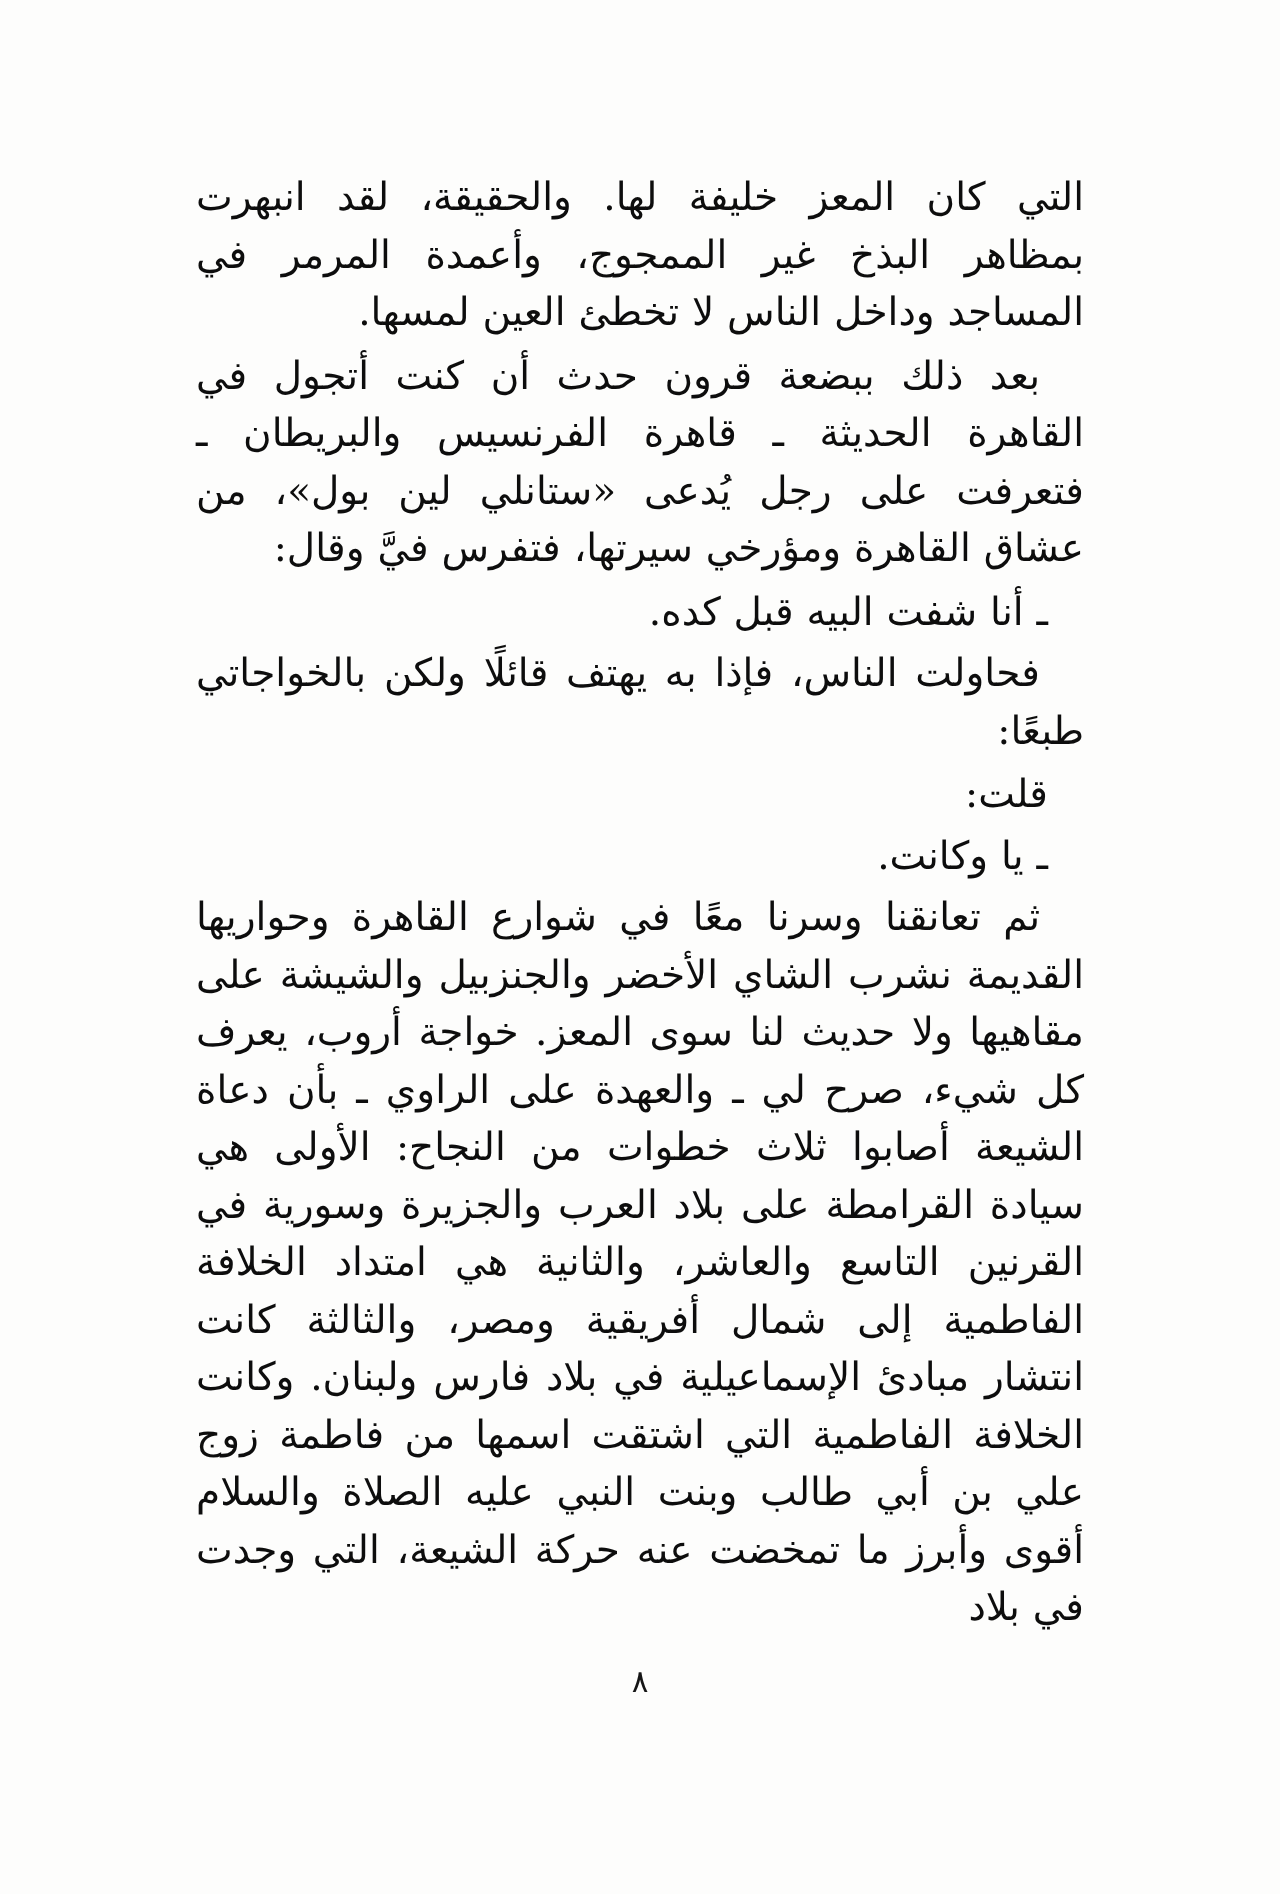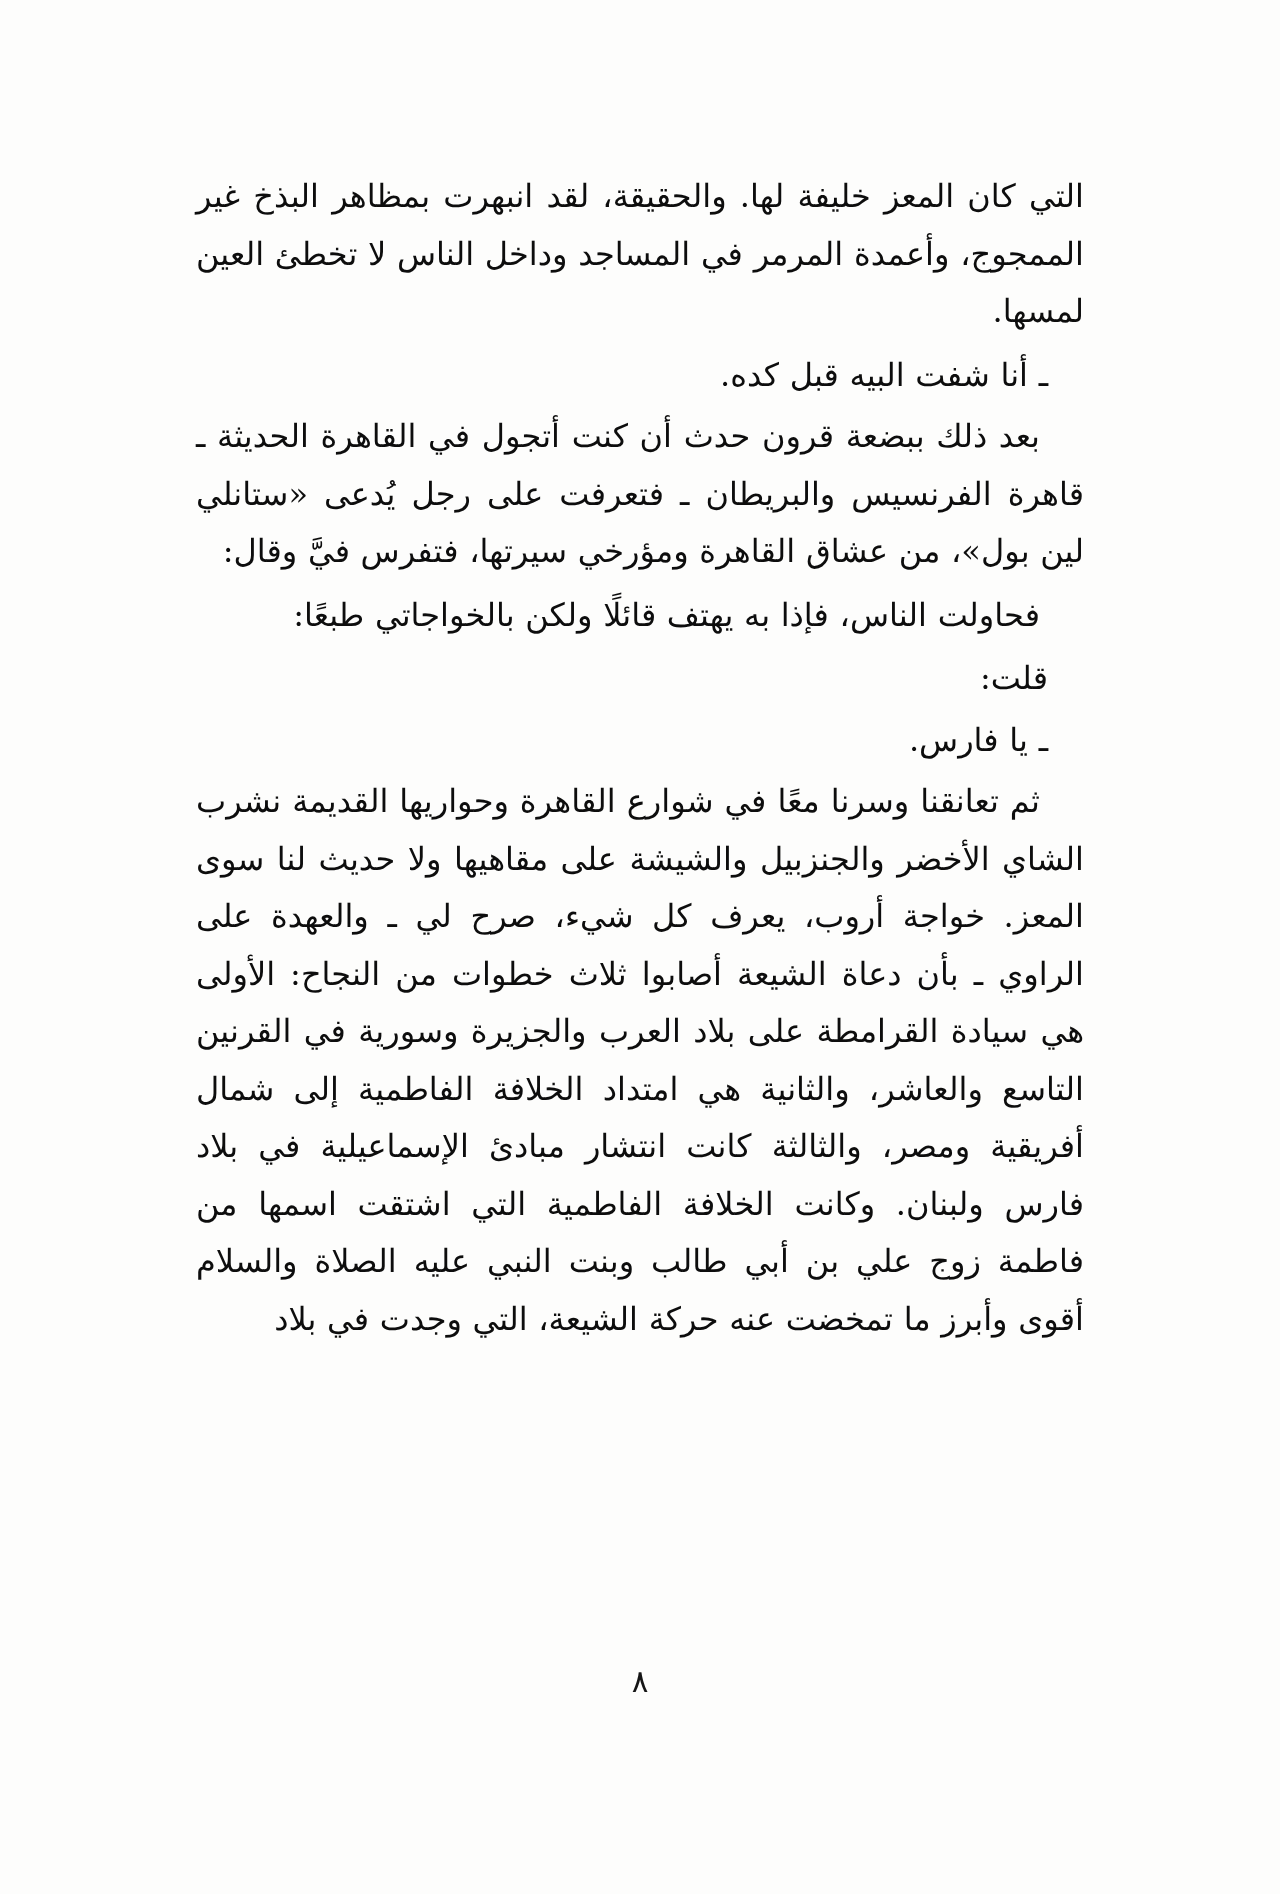--- a/index.html
+++ b/index.html
@@ -20,21 +20,21 @@
     position: absolute;
     top: 168px;
     right: 196px;
     left: 196px;
     direction: rtl;
     text-align: justify;
     text-justify: inter-word;
   }
   p.para {
     margin: 0 0 6px 0;
-    font-size: 32px;
+    font-size: 39px;
     line-height: 57.5px;
     color: #0d0d0d;
     text-indent: 44px;
     text-align: justify;
     letter-spacing: 0px;
     word-spacing: 0.5px;
     font-weight: 400;
   }
   p.para.no-indent {
     text-indent: 0;
@@ -73,30 +73,30 @@
 </style>
 </head>
 <body>
 
 <div class="page">
 
   <div class="text-block">
 
     <p class="para no-indent">التي كان المعز خليفة لها. والحقيقة، لقد انبهرت بمظاهر البذخ غير الممجوج، وأعمدة المرمر في المساجد وداخل الناس لا تخطئ العين لمسها.</p>
 
+    <p class="para">بعد ذلك ببضعة قرون حدث أن كنت أتجول في القاهرة الحديثة ـ قاهرة الفرنسيس والبريطان ـ فتعرفت على رجل يُدعى «ستانلي لين بول»، من عشاق القاهرة ومؤرخي سيرتها، فتفرس فيَّ وقال:</p>
+
     <p class="para dialogue">ـ أنا شفت البيه قبل كده.</p>
-
-    <p class="para">بعد ذلك ببضعة قرون حدث أن كنت أتجول في القاهرة الحديثة ـ قاهرة الفرنسيس والبريطان ـ فتعرفت على رجل يُدعى «ستانلي لين بول»، من عشاق القاهرة ومؤرخي سيرتها، فتفرس فيَّ وقال:</p>
 
     <p class="para">فحاولت الناس، فإذا به يهتف قائلًا ولكن بالخواجاتي طبعًا:</p>
 
 
     <p class="para said">قلت:</p>
 
-    <p class="para dialogue">ـ يا فارس.</p>
+    <p class="para dialogue">ـ يا وكانت.</p>
 
     <p class="para">ثم تعانقنا وسرنا معًا في شوارع القاهرة وحواريها القديمة نشرب الشاي الأخضر والجنزبيل والشيشة على مقاهيها ولا حديث لنا سوى المعز. خواجة أروب، يعرف كل شيء، صرح لي ـ والعهدة على الراوي ـ بأن دعاة الشيعة أصابوا ثلاث خطوات من النجاح: الأولى هي سيادة القرامطة على بلاد العرب والجزيرة وسورية في القرنين التاسع والعاشر، والثانية هي امتداد الخلافة الفاطمية إلى شمال أفريقية ومصر، والثالثة كانت انتشار مبادئ الإسماعيلية في بلاد فارس ولبنان. وكانت الخلافة الفاطمية التي اشتقت اسمها من فاطمة زوج علي بن أبي طالب وبنت النبي عليه الصلاة والسلام أقوى وأبرز ما تمخضت عنه حركة الشيعة، التي وجدت في بلاد</p>
 
   </div>
 
   <div class="folio">٨</div>
 
 </div>
 
 </body></html>

